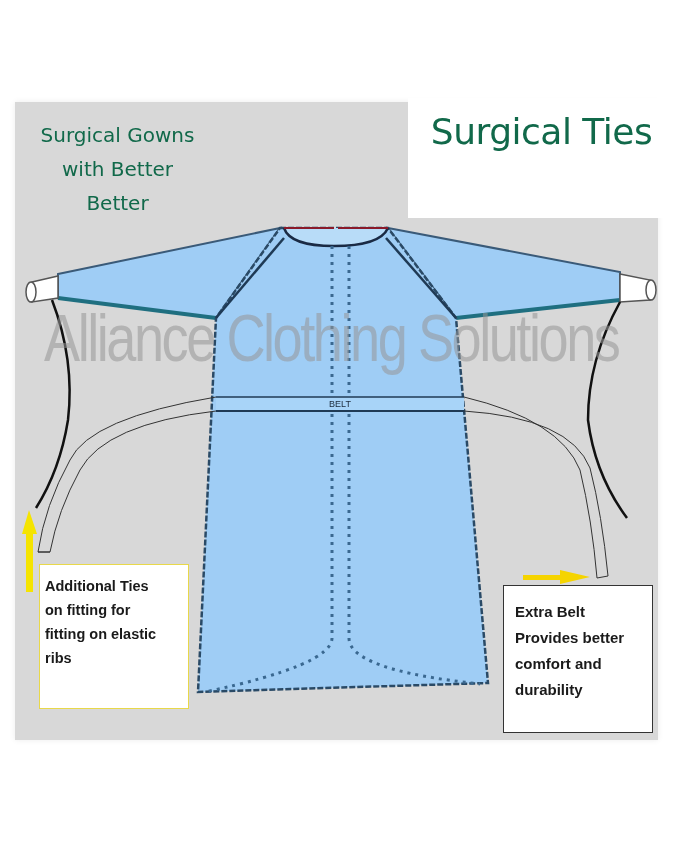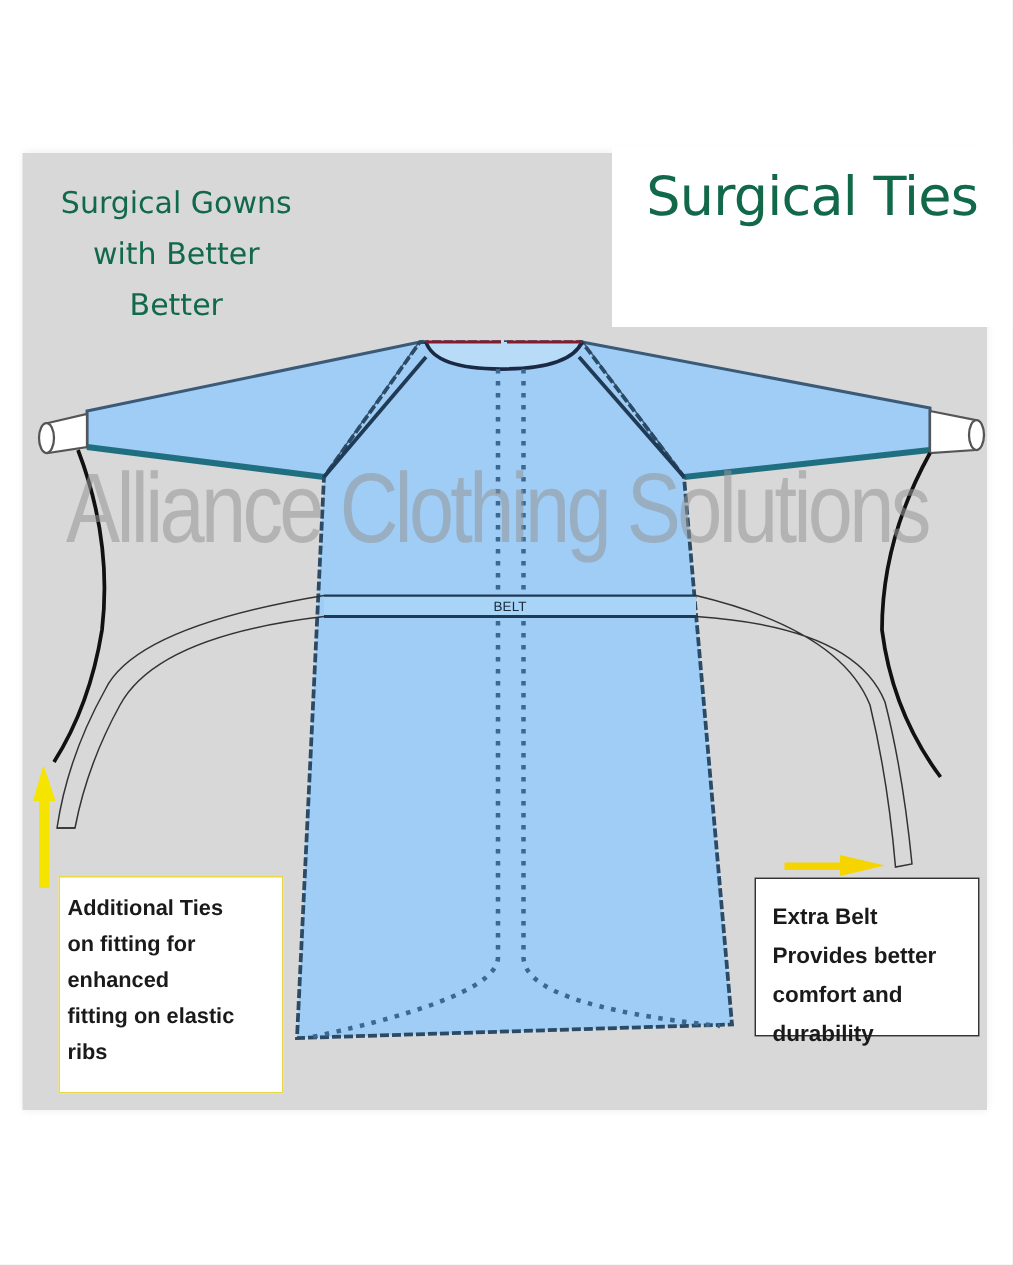--- a/index.html
+++ b/index.html
@@ -12,22 +12,22 @@
   .subtitle{position:absolute;left:15px;top:118px;width:205px;text-align:center;color:#11694a;
     font-size:20px;line-height:34px;font-family:"DejaVu Sans",sans-serif;}
   svg.gown{position:absolute;left:0;top:0;}
   .watermark{position:absolute;left:44px;top:300px;font-size:66px;color:rgba(150,150,150,0.55);
     font-family:"Liberation Sans",sans-serif;letter-spacing:-3px;transform:scaleX(0.82);
     transform-origin:left top;white-space:nowrap;}
   .belt-label{position:absolute;left:320px;top:399px;width:40px;text-align:center;font-size:9px;
     font-weight:normal;color:#1a2a3a;}
   .note-left{position:absolute;left:39px;top:564px;width:150px;height:145px;background:#fff;
     border:1px solid #e8d84a;box-sizing:border-box;padding:9px 5px;
-    font-size:14.5px;line-height:24px;font-weight:bold;color:#1a1a1a;margin-top:20px;}
-  .note-right{position:absolute;left:503px;top:585px;width:150px;height:106px;background:#fff;
+    font-size:14.5px;line-height:24px;font-weight:bold;color:#1a1a1a;}
+  .note-right{position:absolute;left:503px;top:585px;width:150px;height:148px;background:#fff;
     border:1px solid #333;box-sizing:border-box;padding:13px 11px;
     font-size:15px;line-height:26px;font-weight:bold;color:#1a1a1a;}
 </style>
 </head>
 <body>
 
 <div class="panel"></div>
 
 <div class="subtitle">
   <div>Surgical Gowns</div>
@@ -87,21 +87,20 @@
     <polygon points="560,570 590,577 560,584" fill="#f5d400"></polygon>
   </g>
 </svg>
 
 <div class="watermark">Alliance Clothing Solutions</div>
 <div class="belt-label">BELT</div>
 
 <div class="note-left">
   <div>Additional Ties</div>
   <div>on fitting for</div>
-  <div>enhanced</div>
   <div>fitting on elastic</div>
   <div>ribs</div>
 </div>
 
 <div class="note-right">
   <div>Extra Belt</div>
   <div>Provides better</div>
   <div>comfort and</div>
   <div>durability</div>
 </div>

